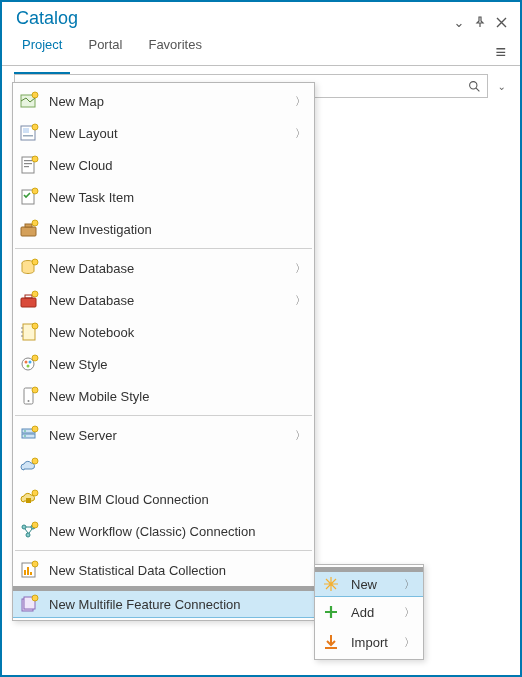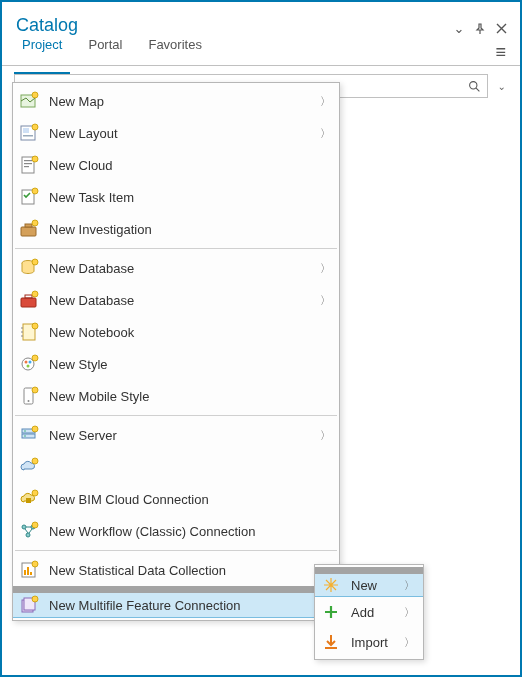--- a/index.html
+++ b/index.html
@@ -1,32 +1,32 @@
 <!DOCTYPE html>
 <html><head>
 <meta charset="utf-8">
 <style>
 * { box-sizing: border-box; margin: 0; padding: 0; }
 body { font-family: "Segoe UI", Arial, sans-serif; font-size: 13px; color: #323232; background: #fff; }
 .panel { width: 522px; height: 677px; border: 2px solid #0078b0; background: #fff; position: relative; }
-.titlebar { display: flex; align-items: flex-end; justify-content: space-between; padding: 6px 10px 0 14px; height: 34px; }
+.titlebar { display: flex; justify-content: space-between; padding: 6px 10px 0 14px; height: 34px; }
 .title { font-size: 18px; color: #0078b0; font-weight: 400; }
 .titlectls { display: flex; gap: 8px; align-items: center; color: #555; }
 .titlectls span { width: 14px; text-align: center; cursor: default; }
 .tabs { display: flex; align-items: center; padding: 4px 12px 0 12px; border-bottom: 1px solid #c0c0c0; height: 30px; }
 .tab { padding: 4px 8px 20px 8px; margin-right: 10px; cursor: pointer; color: #555; }
 .tab.active { color: #0078b0; border-bottom: 2px solid #0078b0; margin-bottom: -1px; }
 .menu-btn { margin-left: auto; font-size: 18px; color: #555; cursor: pointer; padding-right: 2px; }
 .searchrow { display: flex; align-items: center; padding: 8px 12px 6px 12px; gap: 8px; }
 .search { flex: 1; height: 24px; border: 1px solid #c0c0c0; background: #fff; display: flex; align-items: center; justify-content: flex-end; padding: 0 6px; }
 .search svg { width: 13px; height: 13px; stroke: #555; fill: none; }
 .search-dd { color: #666; font-size: 10px; padding: 0 2px; }
-.context-menu { position: absolute; left: 10px; top: 80px; width: 328px; background: #fdfdfd; border: 1px solid #b6b6b6; box-shadow: 2px 2px 6px rgba(0,0,0,0.15); padding: 2px 0; }
+.context-menu { position: absolute; left: 10px; top: 80px; width: 303px; background: #fdfdfd; border: 1px solid #b6b6b6; box-shadow: 2px 2px 6px rgba(0,0,0,0.15); padding: 2px 0; }
 .mi { display: flex; align-items: center; height: 32px; padding: 0 8px 0 4px; cursor: default; position: relative; }
-.mi.highlight { background: #cde8f7; border-top: 7px solid #a3a3a3; border-bottom: 1px solid #7abde0; }
+.mi.highlight { background: #cde8f7; border-top: 5px solid #a3a3a3; border-bottom: 1px solid #7abde0; }
 .mi .ic { width: 24px; height: 24px; display: flex; align-items: center; justify-content: center; margin-right: 8px; }
 .mi .lbl { flex: 1; color: #323232; }
 .mi .arr { color: #666; font-size: 11px; }
 .sep { height: 1px; background: #d0d0d0; margin: 3px 2px; }
 .submenu { position: absolute; left: 312px; top: 562px; width: 110px; background: #fdfdfd; border: 1px solid #b6b6b6; box-shadow: 2px 2px 6px rgba(0,0,0,0.15); padding: 2px 0; }
 .submenu .mi { height: 30px; }
 .submenu .mi.highlight { background: #cde8f7; }
 svg { display: block; }
 </style>
 </head>

